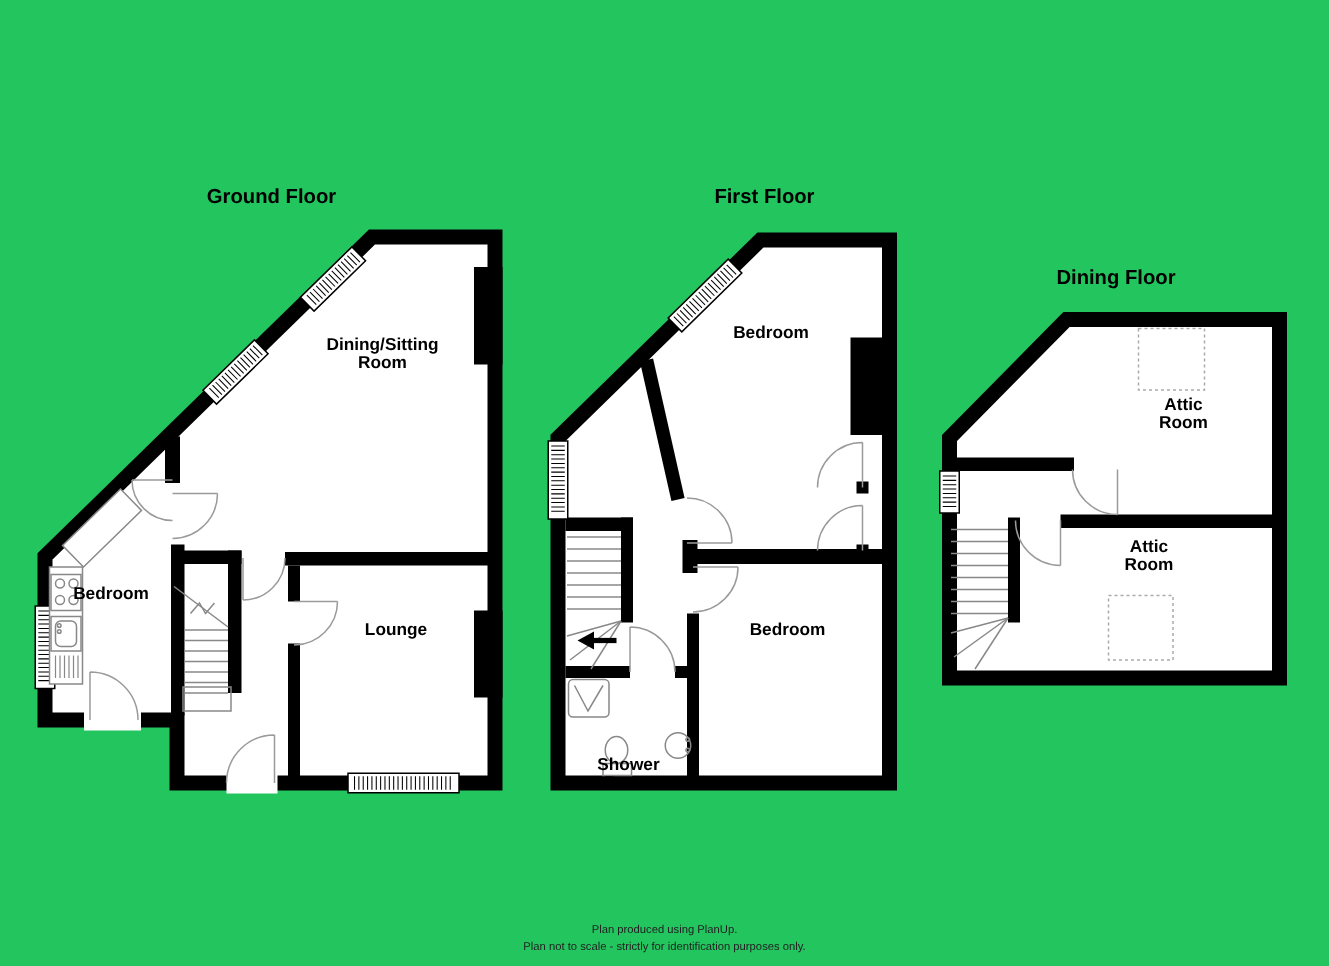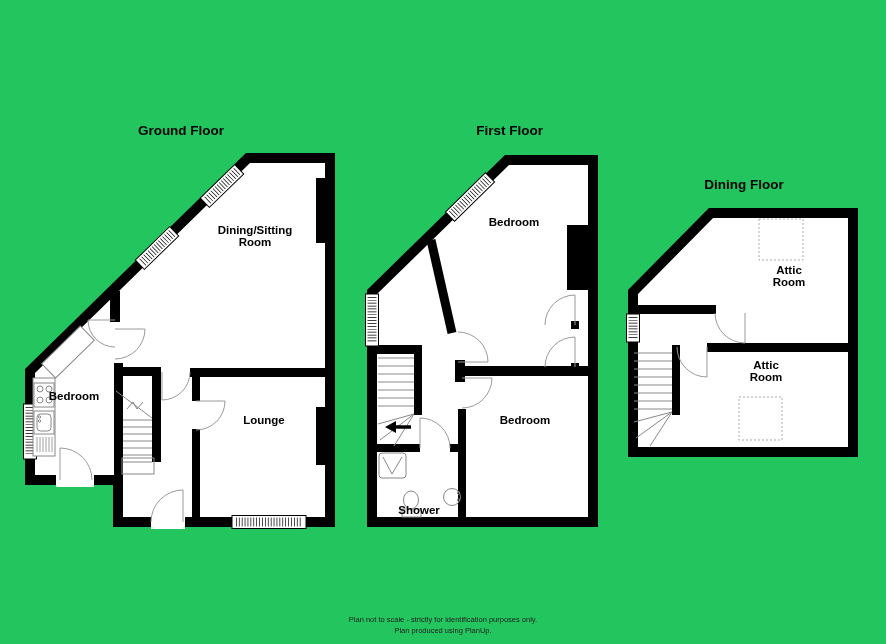--- a/index.html
+++ b/index.html
@@ -211,17 +211,17 @@
 <div class="room-label" style="left:205px;top:224px;width:100px;">Dining/Sitting Room</div>
 <div class="room-label nowrap" style="left:44px;top:390px;width:60px;">Bedroom</div>
 <div class="room-label nowrap" style="left:224px;top:414px;width:80px;">Lounge</div>
 <div class="room-label nowrap" style="left:479px;top:216px;width:70px;">Bedroom</div>
 <div class="room-label nowrap" style="left:490px;top:414px;width:70px;">Bedroom</div>
 <div class="room-label" style="left:390px;top:468px;width:58px;margin-top:36px;">Shower Room</div>
 <div class="room-label" style="left:767px;top:264px;width:44px;">Attic Room</div>
 <div class="room-label" style="left:744px;top:359px;width:44px;">Attic Room</div>
 
 <div class="footer">
+  <div>Plan produced using PlanUp.</div>
   <div>Plan not to scale - strictly for identification purposes only.</div>
-  <div>Plan produced using PlanUp.</div>
 </div>
 
 </div>
 
 </body></html>

